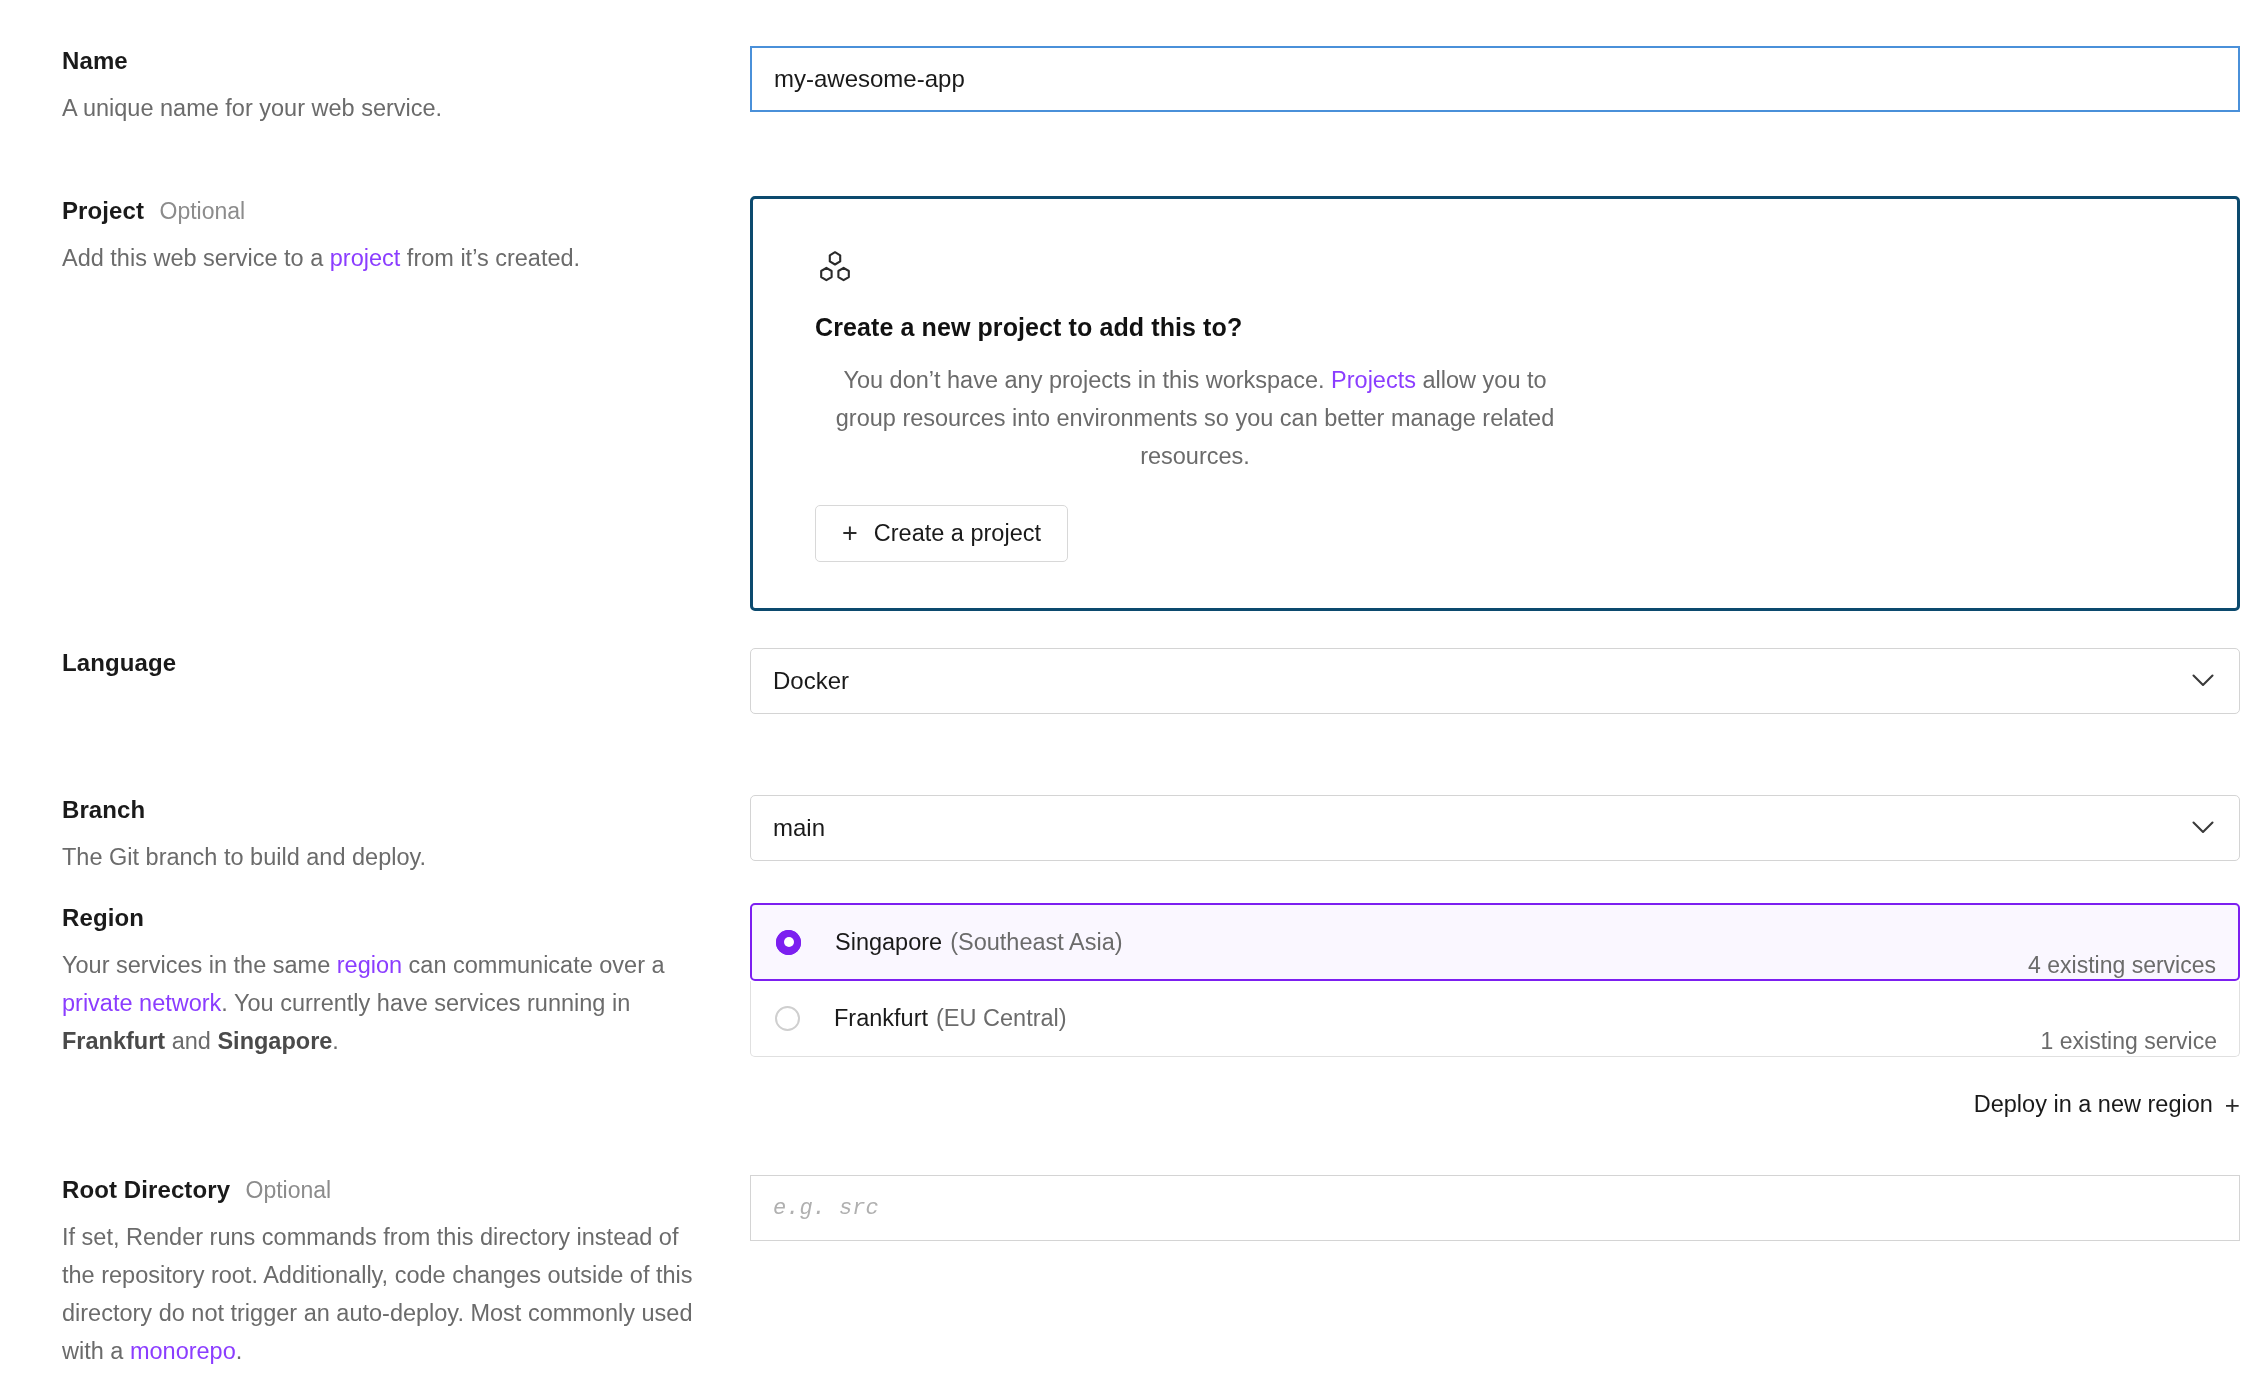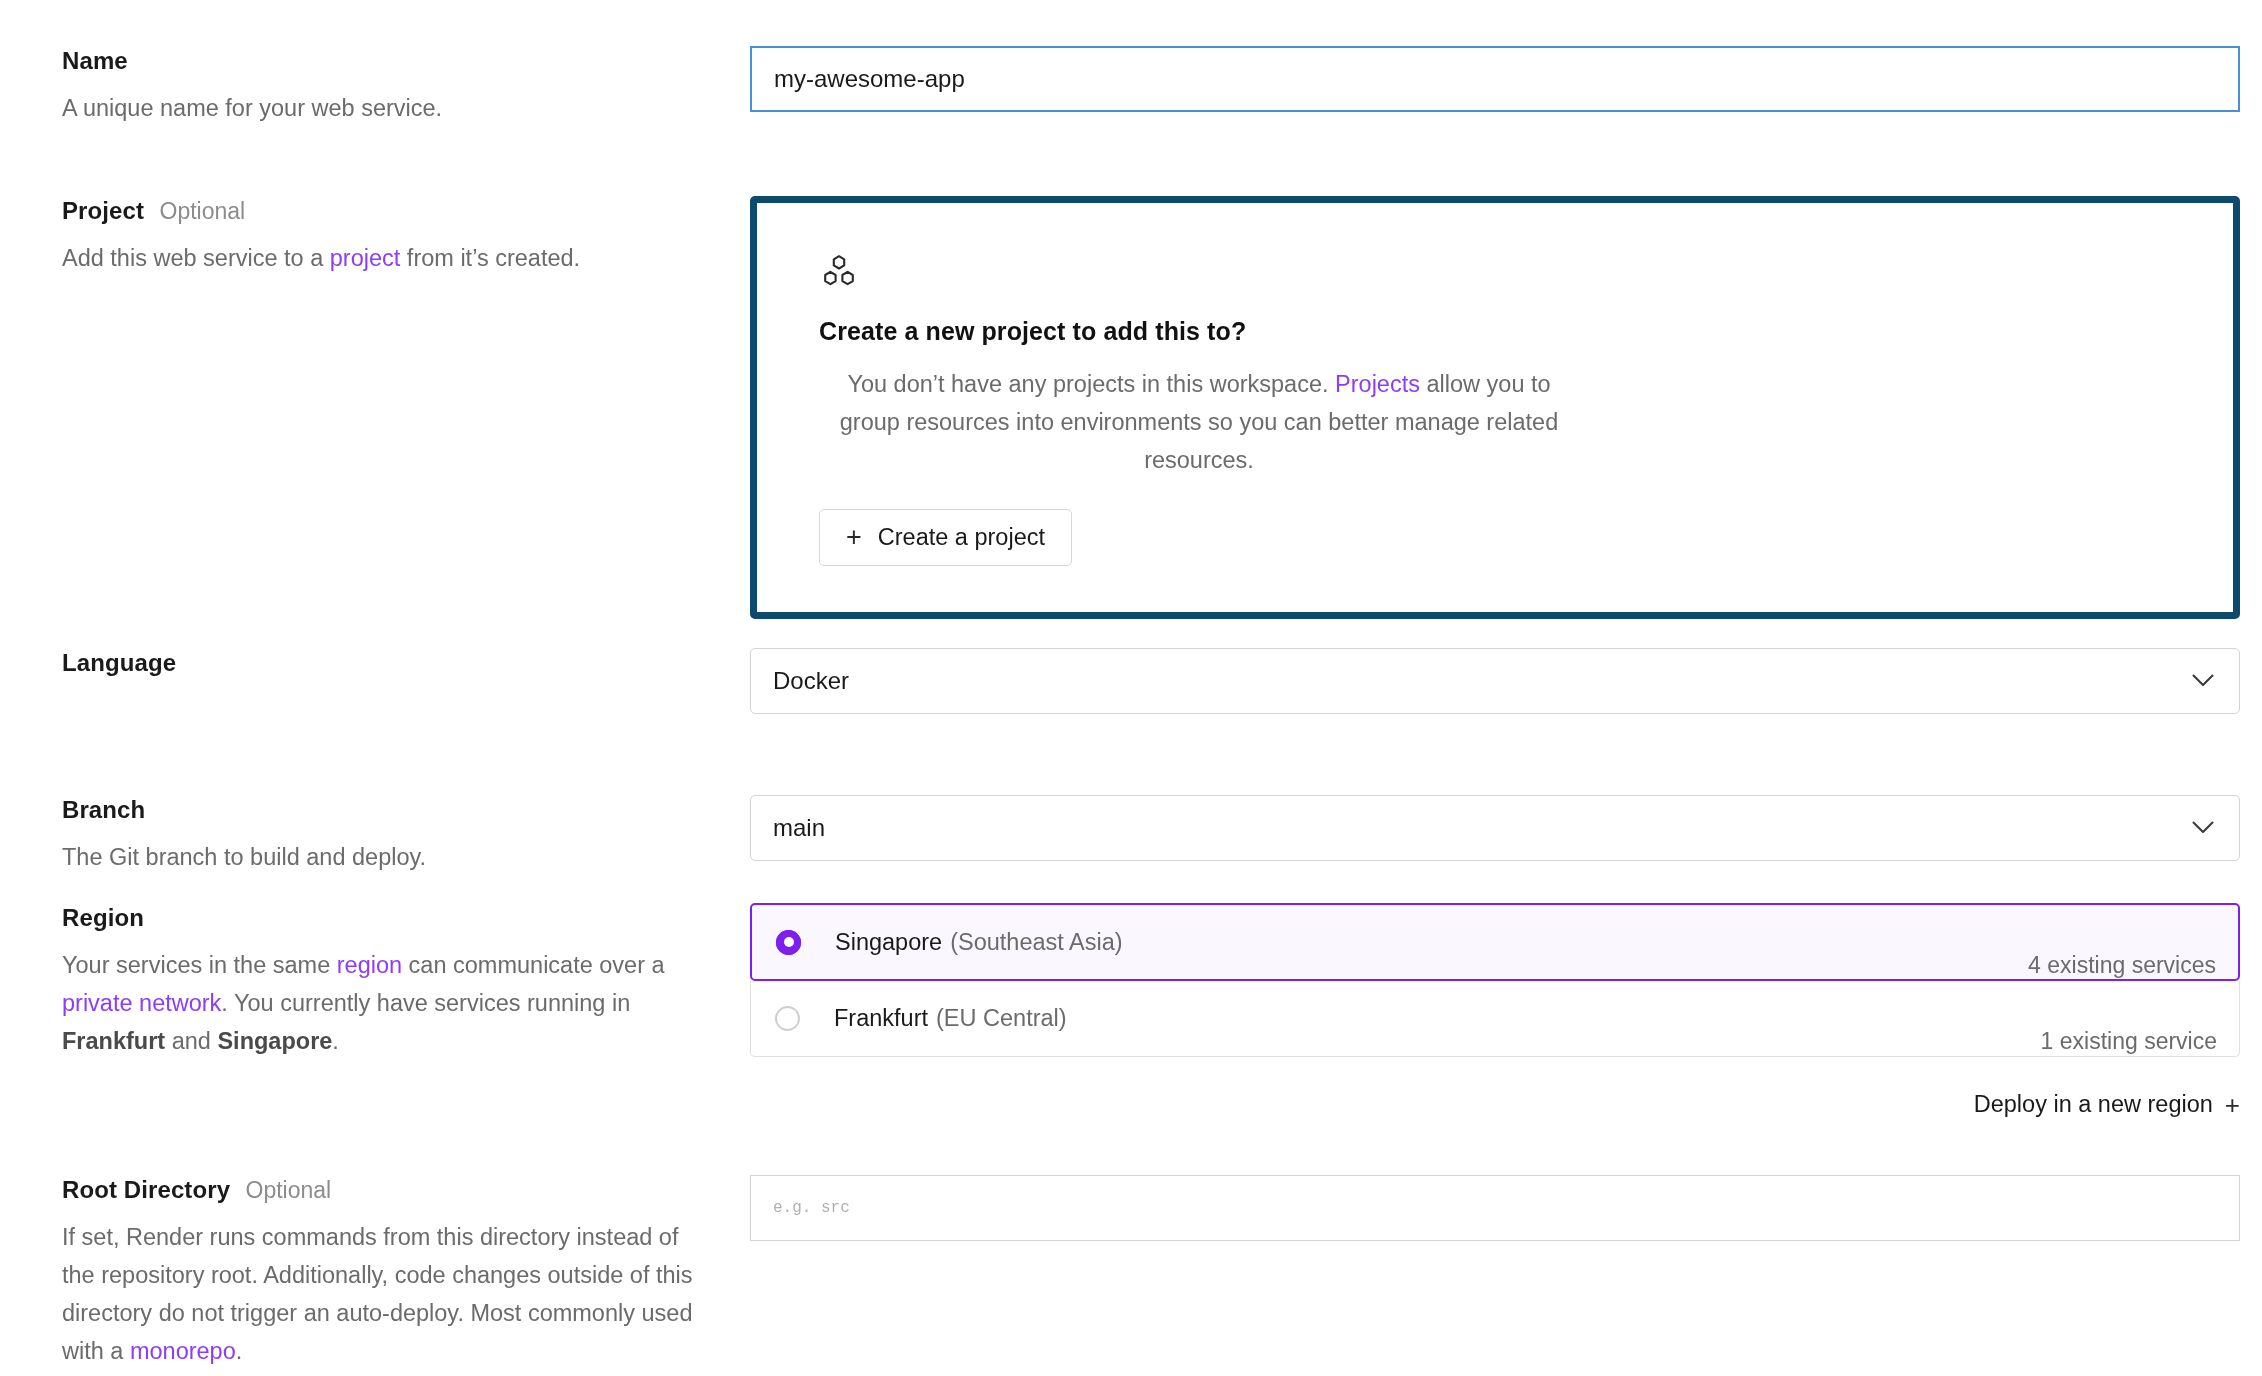--- a/index.html
+++ b/index.html
@@ -84,32 +84,33 @@
     background: #fff;
     outline: none;
     display: block;
   }
   .text-input.focused {
     border: 2px solid #4a90d9;
     box-shadow: none;
   }
   .text-input.mono {
     font-family: "Liberation Mono", monospace;
-    font-size: 16px;
+    font-size: 22px;
     border-width: 1px;
     border-color: #d4d4d4;
+    font-style: italic;
   }
   .text-input.mono::placeholder {
     color: #b0b0b0;
     font-family: "Liberation Mono", monospace;
   }
 
   
   .panel {
-    border: 7px solid #0c4a6e;
+    border: 3px solid #0c4a6e;
     border-radius: 5px;
     background: #fff;
     padding: 50px 16px 46px 0;
     width: 100%;
   }
   .panel-inner {
     padding-left: 62px;
     padding-right: 62px;
   }
   .panel-icon { margin-bottom: 24px; line-height: 0; }

